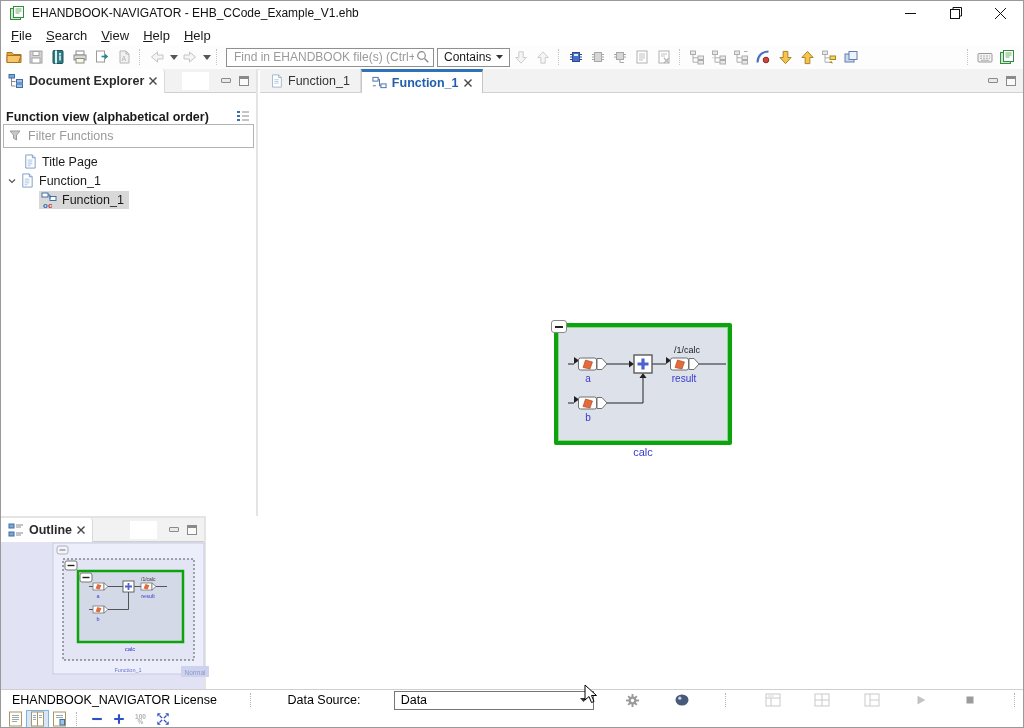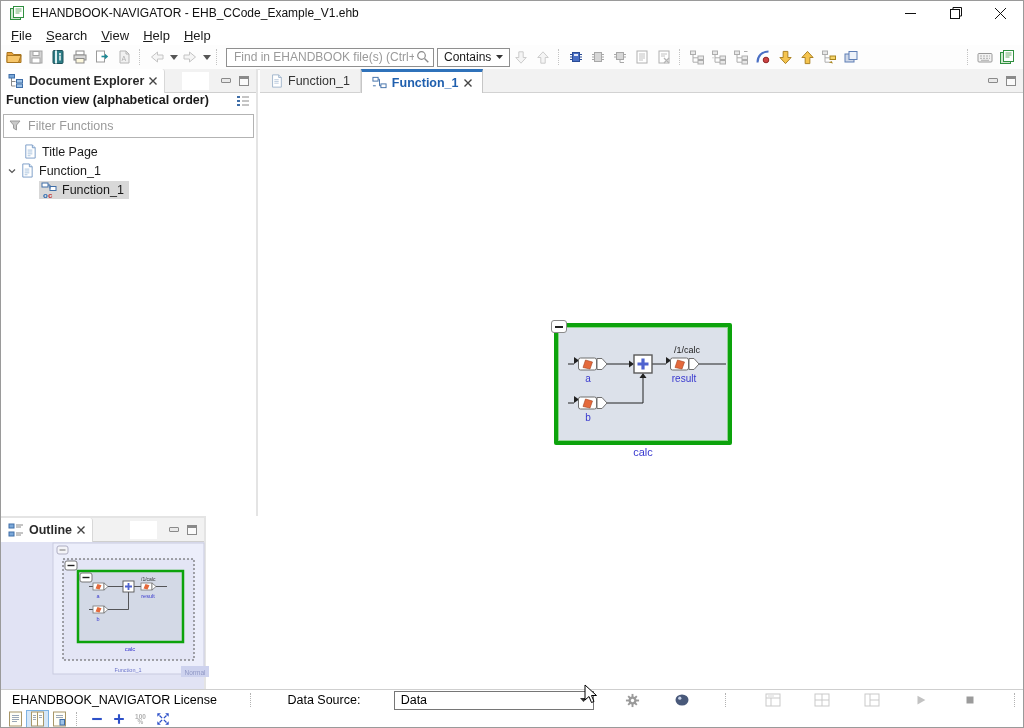--- a/index.html
+++ b/index.html
@@ -38,21 +38,21 @@
   
   .doc-explorer { position:absolute; top:68px; left:0; width:257px; height:447px; background:#fff; border-right:2px solid #e4e4e4; }
   .outline-panel { position:absolute; top:515px; left:0; width:205px; height:175px; background:#fff; border-right:2px solid #e4e4e4; border-top:2px solid #e4e4e4; }
   .panel-tabs { height:24px; background:#f2f2f2; border-bottom:1px solid #cfcfcf; display:flex; align-items:center; }
   .panel-tab { display:flex; align-items:center; gap:5px; height:24px; padding:0 7px; background:#fff; border-right:1px solid #d8d8d8; border-top-right-radius:3px; font-weight:bold; font-size:12.5px; color:#2b2b2b; }
   .panel-ctrl { margin-left:auto; display:flex; align-items:center; gap:8px; padding-right:7px; }
   .blank-box { width:27px; height:18px; background:#fff; margin-right:4px; }
   .glyph-min { width:10px; height:5px; border:1px solid #8a8a8a; background:#e9e9e9; border-radius:1px; }
   .glyph-max { width:10px; height:10px; border:1px solid #8a8a8a; background:#fafafa; box-shadow:inset 0 2px 0 #8a8a8a; }
 
-  .view-header { display:flex; align-items:flex-start; height:21px; padding:0 5px; font-weight:bold; font-size:12.5px; }
+  .view-header { display:flex; align-items:flex-end; height:21px; padding:0 5px; font-weight:bold; font-size:12.5px;margin-top:10px; }
   .view-header .hdr-menu { margin-left:auto; }
   .filter-box { display:flex; align-items:center; gap:5px; height:24px; border:1px solid #b3b3b3; margin:0 2px; padding:0 5px; background:#fff; }
   .filter-box input { border:none; outline:none; flex:1; min-width:0; font-size:12.5px; font-family:inherit; }
 
   .tree { padding-top:4px; font-size:12.5px; }
   .tree-row { display:flex; align-items:center; height:19px; }
   .twisty { width:16px; display:flex; justify-content:center; flex:0 0 auto; }
   .tree-icon { margin:0 5px 0 0; flex:0 0 auto; }
   .tree-sel { display:flex; align-items:center; background:#d8d8d8; padding:1px 5px 1px 2px; }
   .tree-sel .tree-icon { margin-right:5px; }

